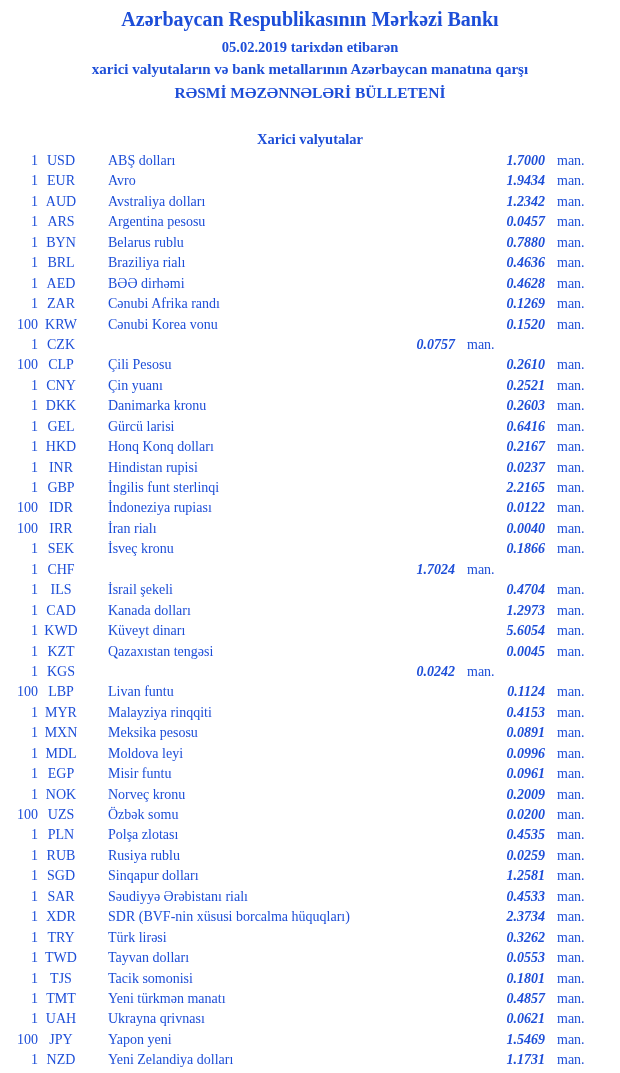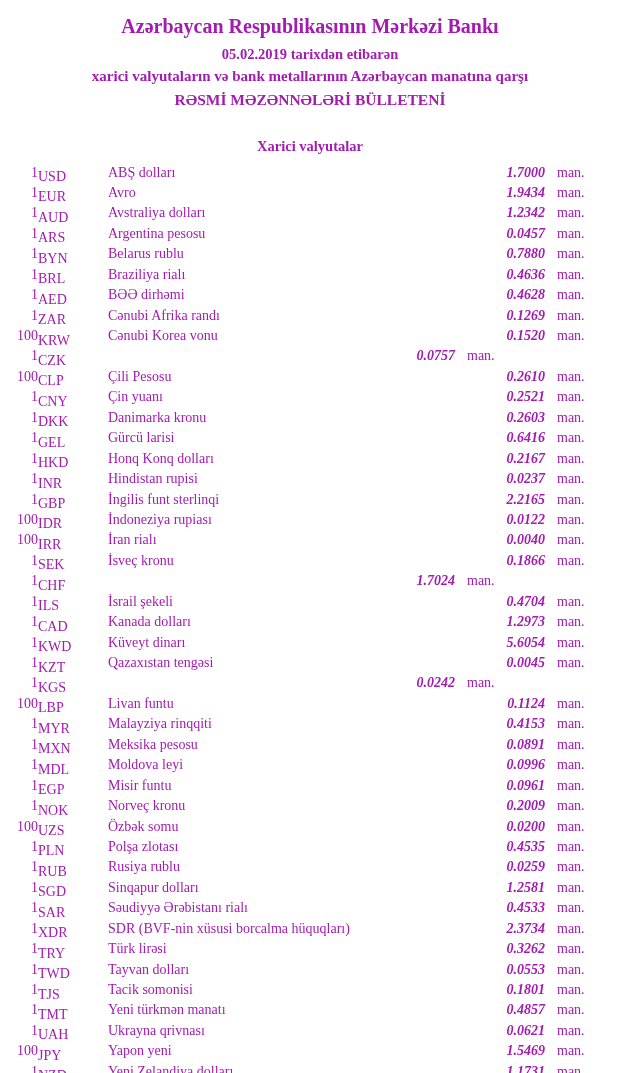--- a/index.html
+++ b/index.html
@@ -4,23 +4,23 @@
 <style>
   html, body {
     margin: 0;
     padding: 0;
     background: #ffffff;
   }
   .page {
     width: 620px;
     height: 1073px;
     box-sizing: border-box;
-    padding-top: 14px;
+    padding-top: 7px;
     font-family: "Liberation Serif", serif;
-    color: #a21caf;
+    color: #1d4ed8;
     overflow: hidden;
     background: #ffffff;
   }
   .hdr {
     text-align: center;
     font-weight: bold;
   }
   .bank-name {
     font-size: 20px;
     line-height: 24px;
@@ -56,22 +56,21 @@
     grid-template-columns: 38px 46px 1fr 90px 75px;
     height: 20.45px;
     align-items: center;
     font-size: 14px;
     line-height: 20.45px;
   }
   .qty {
     text-align: right;
   }
   .code {
-    text-align: left;
-    margin-top: 9px;
+    text-align: center;
   }
   .name {
     text-align: left;
     white-space: nowrap;
     margin-left: 24px;
   }
   .rate {
     text-align: right;
     font-weight: bold;
     font-style: italic;

